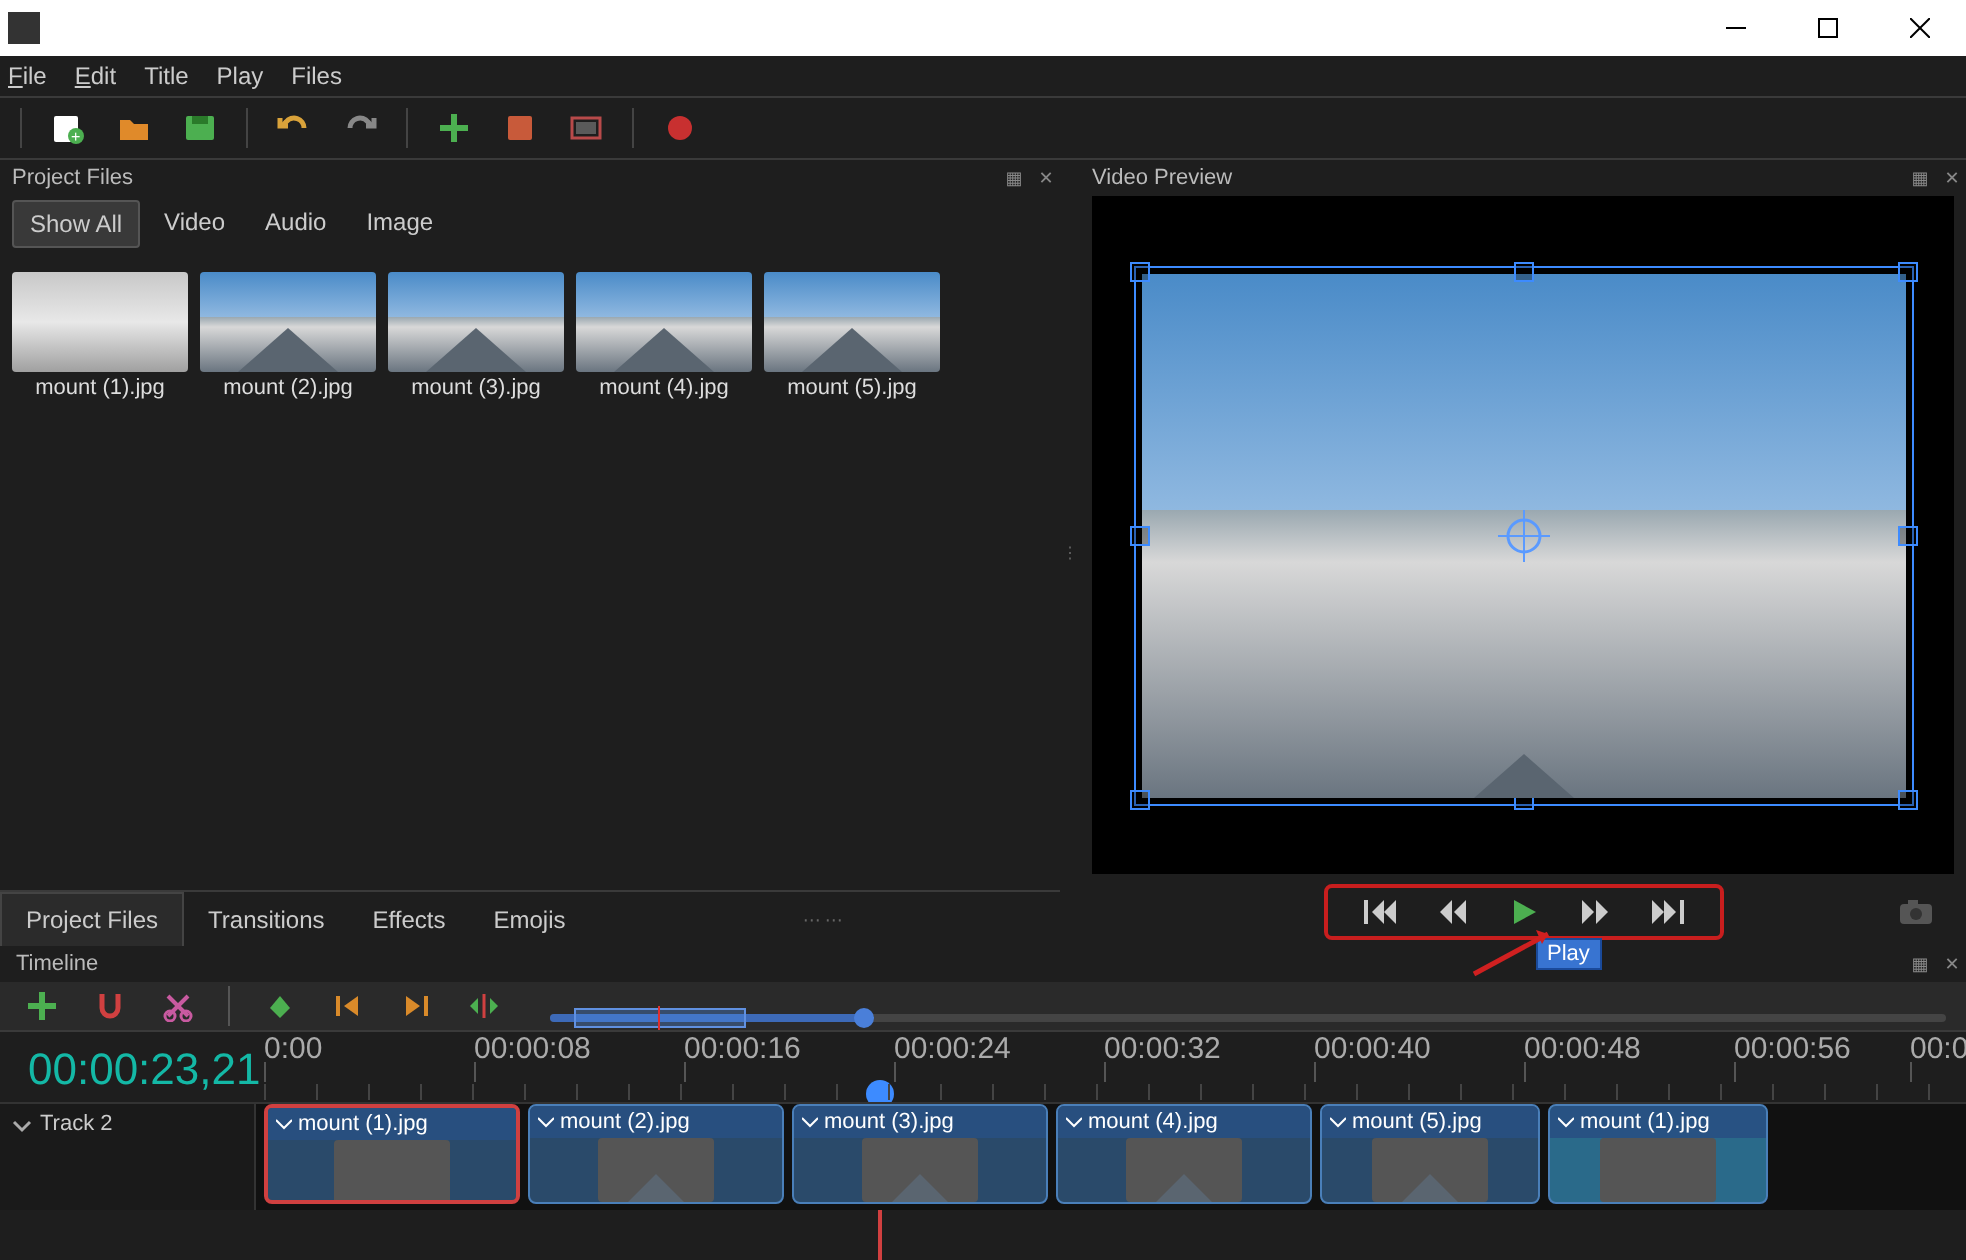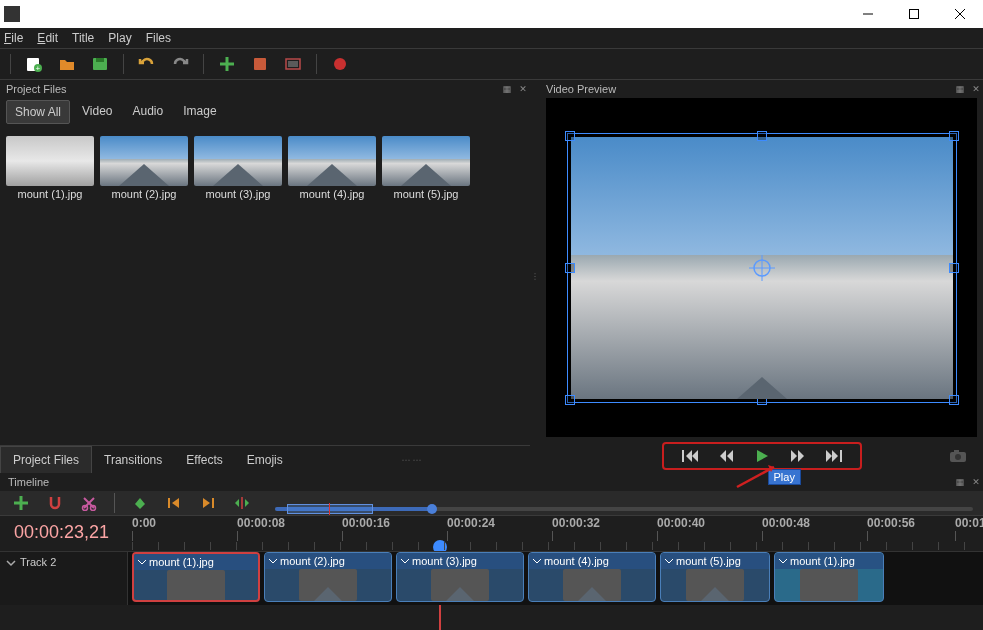--- a/index.html
+++ b/index.html
@@ -68,22 +68,22 @@
 .tl-tools { height:24px; background:#2a2a2a; display:flex; align-items:center; padding-left:12px; gap:16px; }
 .tl-tools .tool { cursor:pointer; width:18px; height:18px; }
 .tl-scroll { position:relative; flex:1; margin-left:8px; }
 .tl-scroll-track { position:absolute; top:4px; height:4px; left:0; right:10px; background:#444; border-radius:2px; }
 .tl-scroll-fill { position:absolute; top:0; left:0; height:4px; width:156px; background:#3d6ab8; border-radius:2px; }
 .tl-scroll-thumb { position:absolute; left:152px; top:-3px; width:10px; height:10px; background:#4a7fd9; border-radius:50%; }
 .tl-scroll-sel { position:absolute; left:12px; top:-3px; width:86px; height:10px; background:rgba(80,140,230,0.35); border:1px solid #6090e0; }
 .tl-scroll-play { position:absolute; left:54px; top:-4px; width:1px; height:12px; background:#e03030; }
 
 .tl-ruler { height:36px; position:relative; background:#1e1e1e; border-top:1px solid #3a3a3a; font-size:10px; color:#aaa; }
-.tl-time { position:absolute; left:14px; top:6px; font-size:18px; color:#fca5a5;text-align:right; }
-.tl-tick { position:absolute; top:0; font-size:12px; color:#aaa;font-weight:bold; }
+.tl-time { position:absolute; left:14px; top:6px; font-size:22px; color:#14b8a6;text-align:right; }
+.tl-tick { position:absolute; top:0; font-size:15px; color:#aaa; }
 .tl-tick::after { content:""; position:absolute; top:15px; left:0; width:1px; height:10px; background:#555; }
 .tl-subtick { position:absolute; top:26px; width:1px; height:8px; background:#444; }
 
 .tl-playhead { position:absolute; top:24px; width:14px; height:14px; background:#3d8bff; border-radius:50%; transform:translateX(-50%); }
 .tl-playhead::after { content:""; position:absolute; left:50%; top:14px; width:2px; height:92px; background:#d04040; transform:translateX(-50%); }
 
 .tl-track { height:54px; background:#111; border-top:1px solid #333; display:flex; position:relative; }
 .tl-trackhead { width:128px; background:#1a1a1a; border-right:1px solid #333; font-size:11px; padding:4px 6px; display:flex; align-items:flex-start; }
 .tl-trackcontent { flex:1; position:relative; }
 .clip { position:absolute; top:0; height:50px; background:#2a4a6a; border:1px solid #4a7fb9; border-radius:4px; overflow:hidden; cursor:pointer; }

